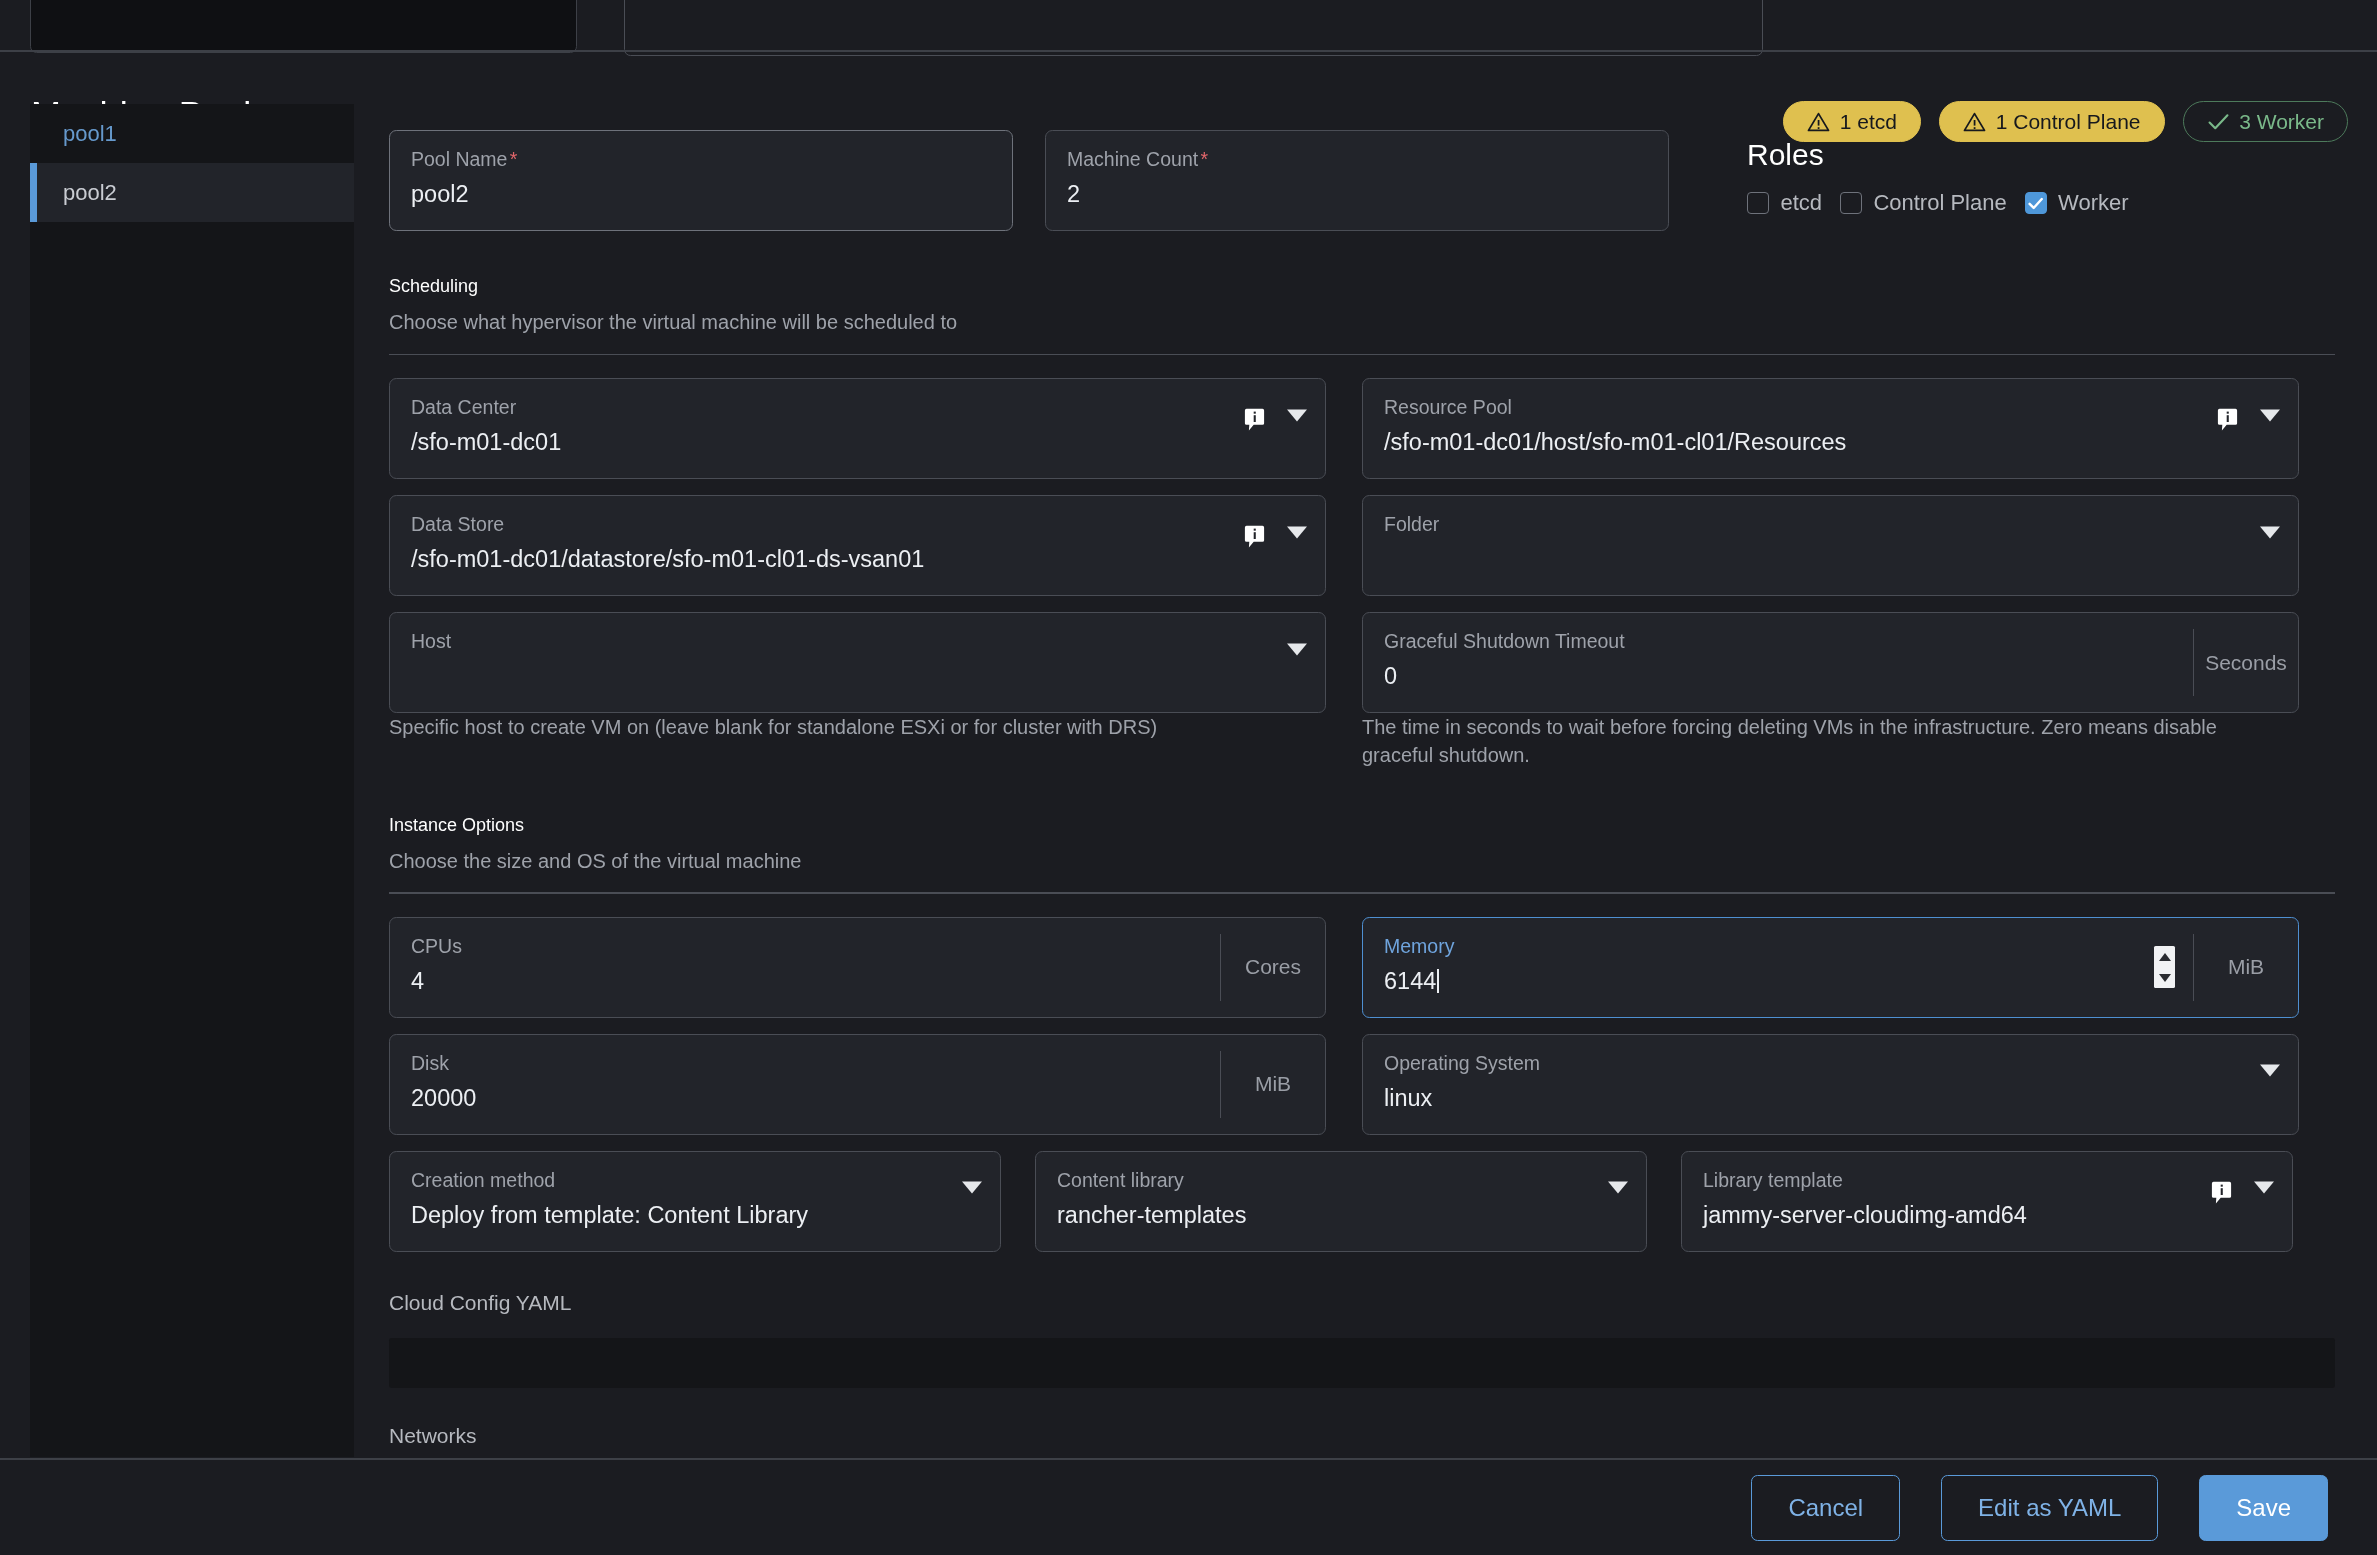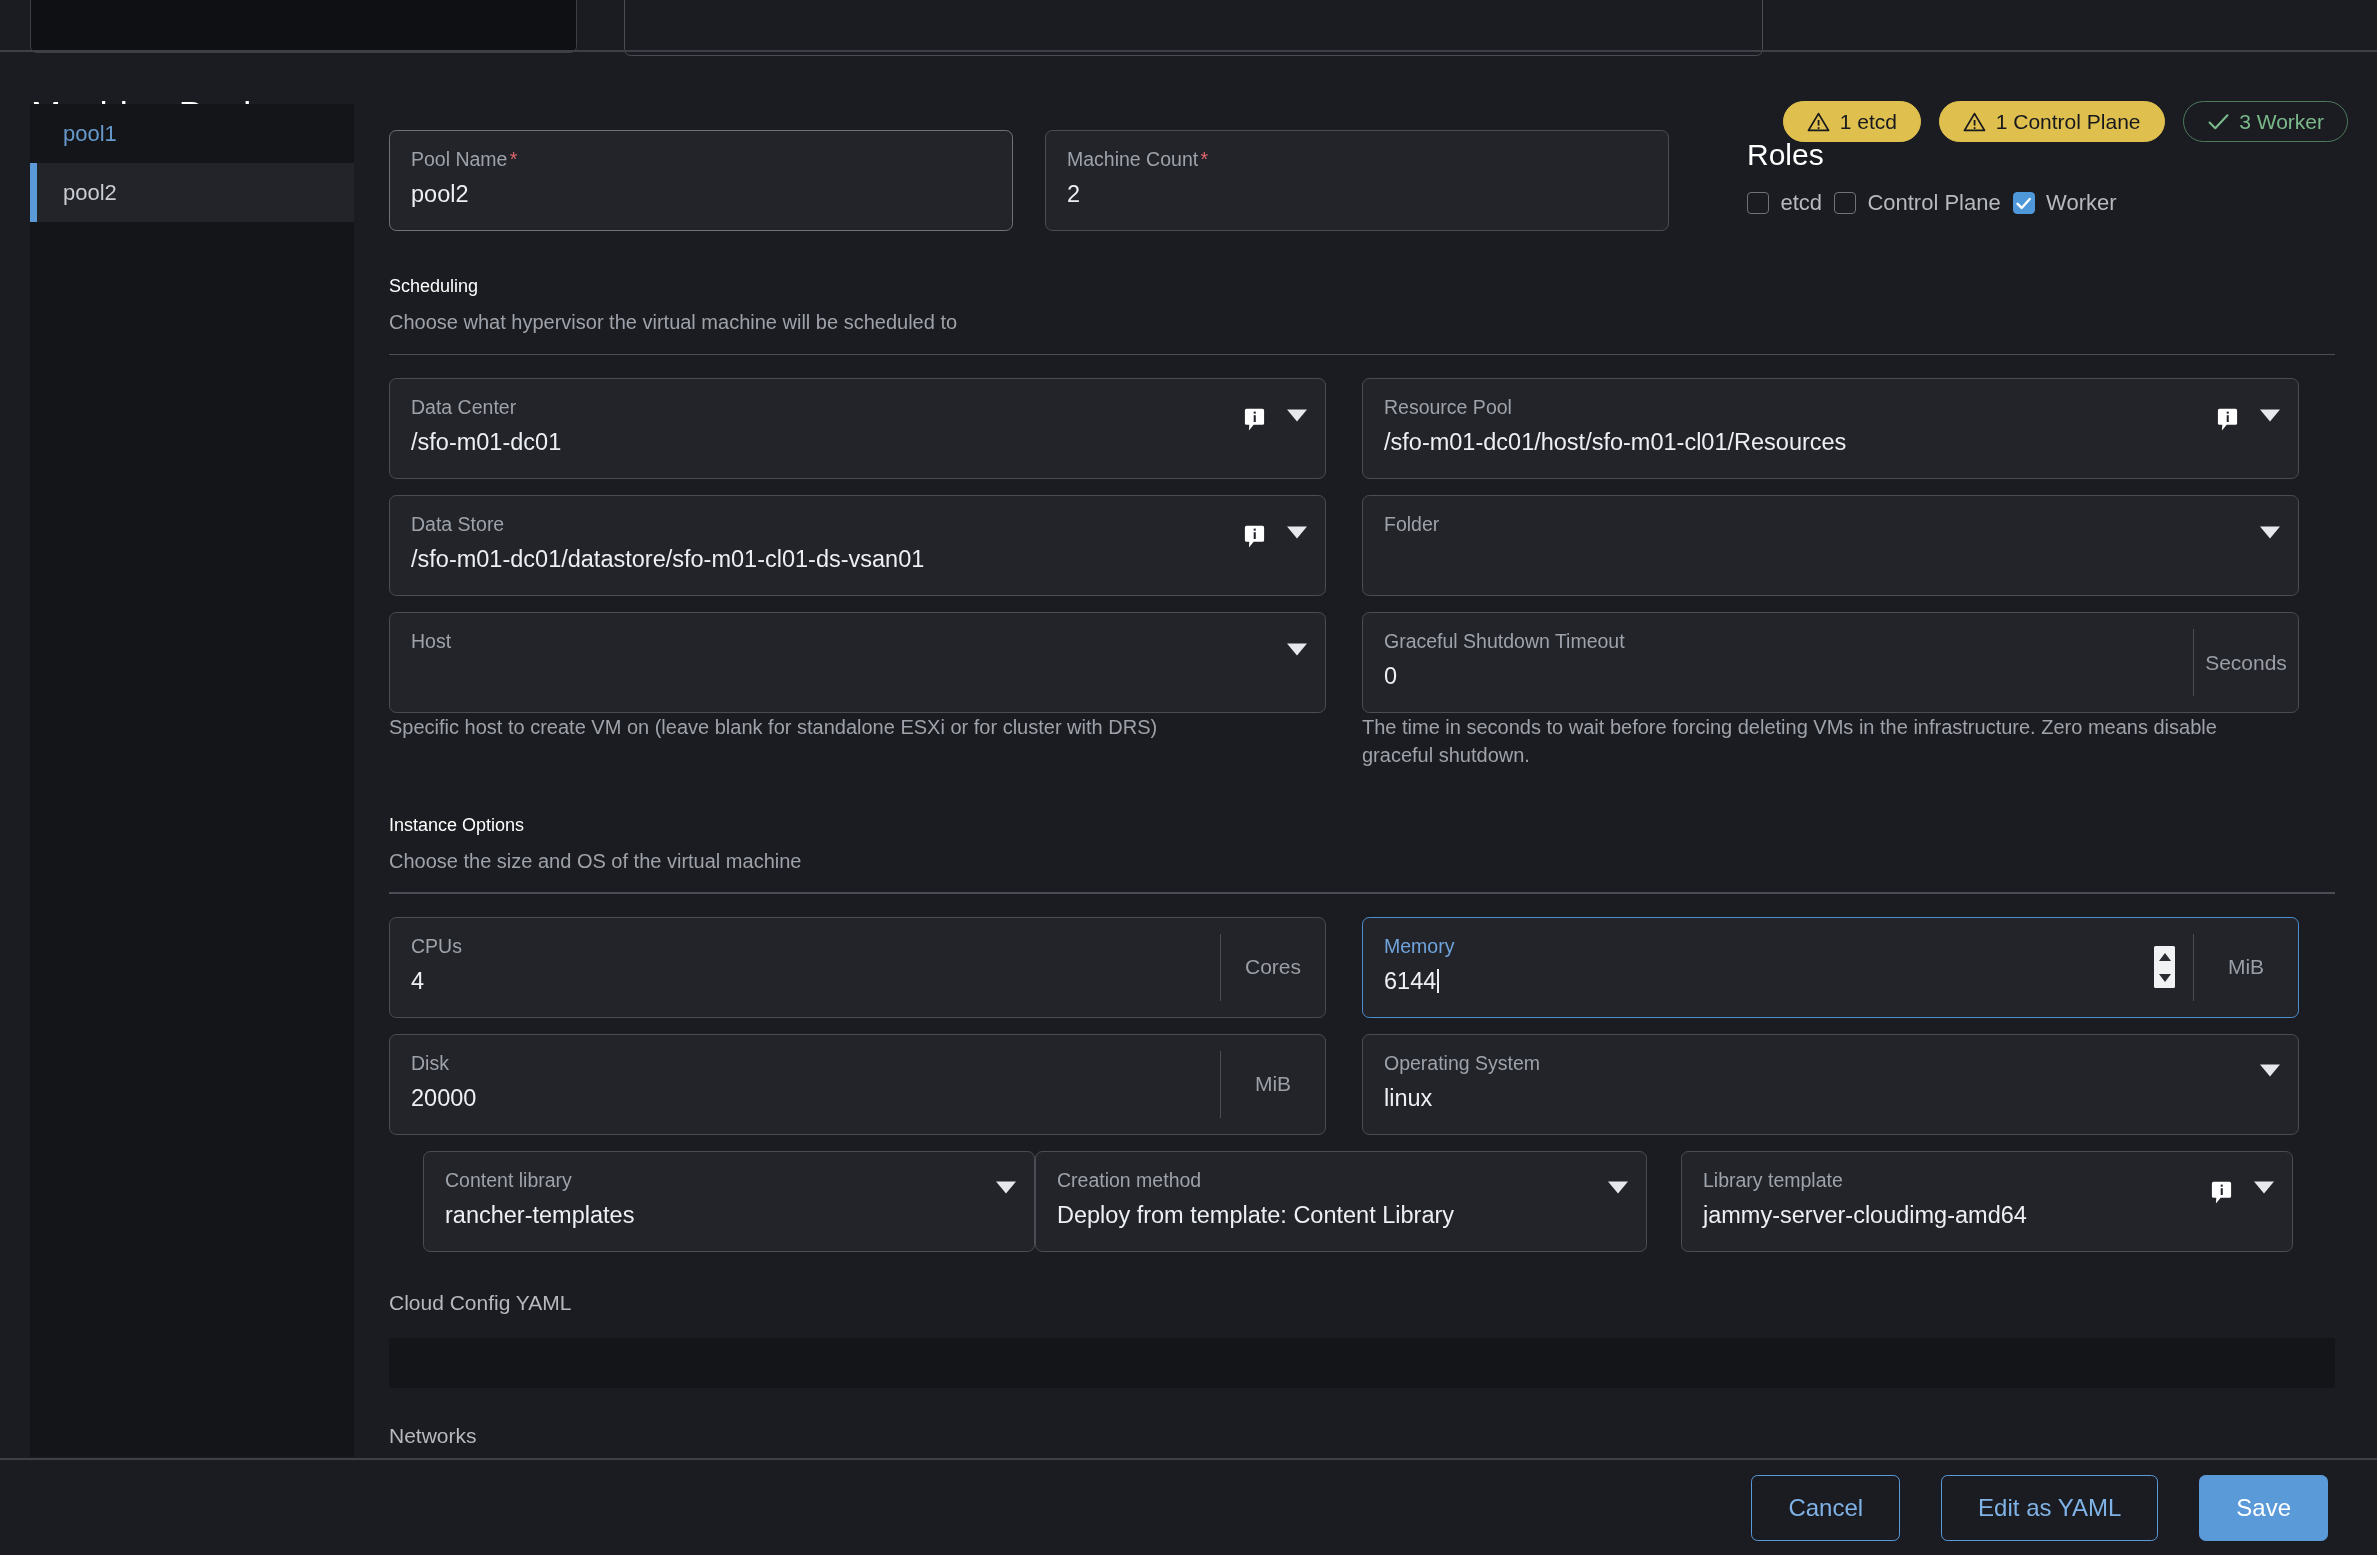--- a/index.html
+++ b/index.html
@@ -89,21 +89,21 @@
 
   
   .section { margin-top:45px; }
   .sec-title { font-size:18px; color:#ffffff; font-weight:400; }
   .sec-sub { font-size:20px; color:#9ea2aa; margin-top:14px; }
   .sec-rule { height:1.6px; background:#4a4d55; margin-top:19.5px; }
 
   .hint { font-size:20px; color:#9ea2aa; line-height:1.42; margin-top:0; }
 
   .roles-title { font-size:30px; color:#ffffff; font-weight:400; }
-  .roles-row { display:flex; align-items:center; gap:12px; margin-top:18px; }
+  .roles-row { display:flex; align-items:center; gap:18px; margin-top:18px; }
   .cb-wrap { display:flex; align-items:center; gap:11.4px; font-size:22px; color:#b6b9bf; }
   .cb { width:22px; height:22px; border-radius:4px; border:1.6px solid #6e727b; background:transparent;
         display:flex; align-items:center; justify-content:center; }
   .cb.on { background:#4e97d9; border-color:#4e97d9; }
 
   .plain-label { font-size:21px; color:#b6b9bf; }
   .yaml-strip { height:50px; background:#141518; margin-top:23px; border-radius:2.4px; }
 
   .net-box {
     position:relative; background:#22242a; border:1.6px solid #7a7e87; border-radius:7.3px;
@@ -334,29 +334,29 @@
         </div>
 
         <div class="fld" style="width:937px; margin-left:36px;">
           <div class="fld-label">Operating System</div>
           <div class="fld-value">linux</div>
           <span class="caret-box"><span class="caret"></span></span>
         </div>
       </div>
 
       <div class="row" style="margin-top:16px;">
+        <div class="fld" style="width:612px;">
+          <div class="fld-label">Creation method</div>
+          <div class="fld-value">Deploy from template: Content Library</div>
+          <span class="caret-box"><span class="caret"></span></span>
+        </div>
+
         <div class="fld" style="width:612px; margin-left:34px;">
           <div class="fld-label">Content library</div>
           <div class="fld-value">rancher-templates</div>
-          <span class="caret-box"><span class="caret"></span></span>
-        </div>
-
-        <div class="fld" style="width:612px;">
-          <div class="fld-label">Creation method</div>
-          <div class="fld-value">Deploy from template: Content Library</div>
           <span class="caret-box"><span class="caret"></span></span>
         </div>
 
         <div class="fld" style="width:612px; margin-left:34px;">
           <div class="fld-label">Library template</div>
           <div class="fld-value">jammy-server-cloudimg-amd64</div>
           <span class="info-ic">
             <svg width="21" height="24" viewBox="0 0 26 30">
               <path d="M3 1 H23 A2 2 0 0 1 25 3 V19 A2 2 0 0 1 23 21 H12 L6 28 L6.5 21 H3 A2 2 0 0 1 1 19 V3 A2 2 0 0 1 3 1 Z" fill="#ffffff"></path>
               <rect x="12" y="4.5" width="2.6" height="2.6" fill="#22242a"></rect>

